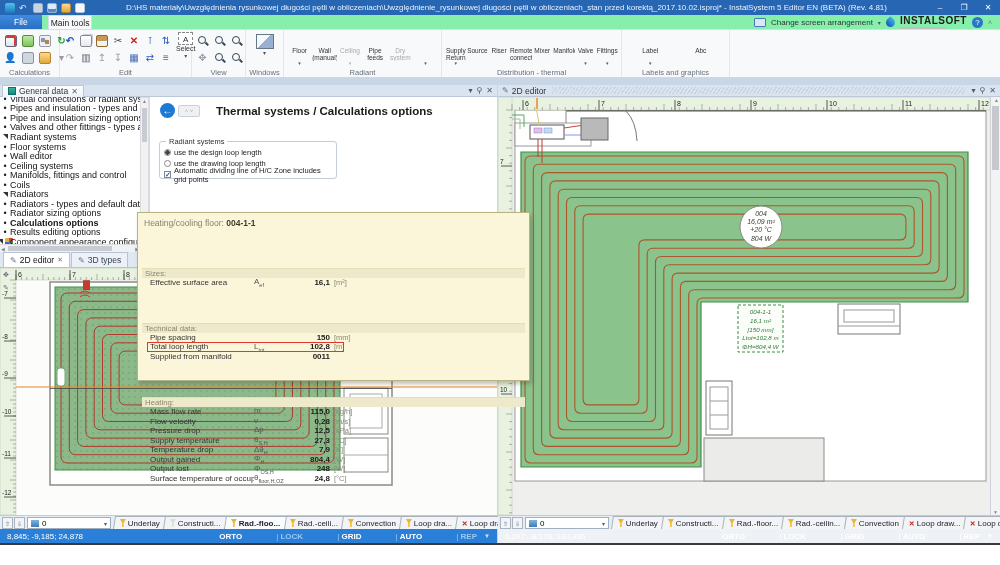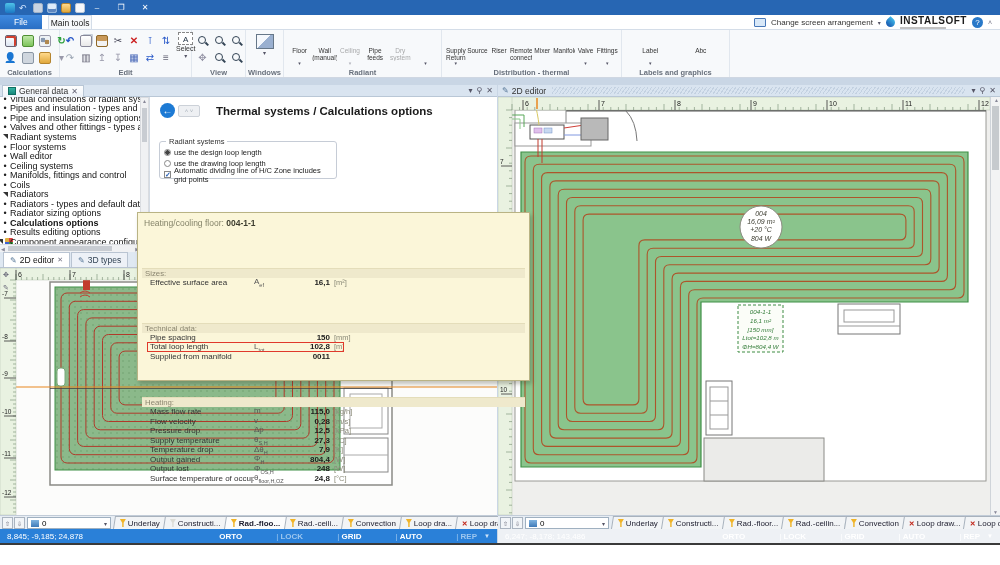--- a/index.html
+++ b/index.html
@@ -13,35 +13,35 @@
 .q-app{background:linear-gradient(#4ec3e8,#1b78c4);}
 .q-undo{background:transparent;color:#cfe3ff;font-size:9px;line-height:10px;}
 .q-win{background:#c9d4e2;border:1px solid #9fb2c8;}
 .q-save{background:#dcebfa;border:1px solid #8fb2d8;box-shadow:inset 0 -3px #5b86c0;}
 .q-open{background:linear-gradient(#ffd98c,#e0a83c);border:1px solid #b5852f;}
 .q-new{background:#f6f8fb;border:1px solid #b9c6d6;}
 .title-text{flex:1;text-align:center;font-size:8px;white-space:nowrap;overflow:hidden;text-overflow:ellipsis;padding:0 8px;color:#eaf2fc;}
 .winbtns{display:flex;height:15px;}
 .winbtn{width:24px;height:15px;display:flex;align-items:center;justify-content:center;font-size:8px;color:#fff;}
 
-.tabrow{position:absolute;left:0;top:15px;width:1000px;height:15px;background:#ffffff;border-bottom:1px solid #d4dde8;display:flex;align-items:stretch;}
+.tabrow{position:absolute;left:0;top:15px;width:1000px;height:15px;background:#86efac;border-bottom:1px solid #d4dde8;display:flex;align-items:stretch;}
 .tab-file{background:linear-gradient(#3f8ae0,#2a6fc4);color:#fff;padding:0 14px;font-size:8.5px;display:flex;align-items:center;}
 .tab-main{background:#f7f9fb;border:1px solid #d4dde8;border-bottom:none;margin-left:6px;padding:0 2px;font-size:8.5px;display:flex;align-items:center;color:#222;}
 .tabrow-right{margin-left:auto;display:flex;align-items:center;gap:5px;padding-right:8px;font-size:8px;color:#333;}
 .mon-ic{width:12px;height:9px;background:#d8e8f8;border:1px solid #4878b8;border-radius:1px;}
 .dn{font-size:6px;color:#556;}
 .droplet{width:9px;height:9px;background:linear-gradient(#40b8e8,#1858b0);border-radius:0 50% 50% 50%;transform:rotate(45deg);}
 .brand{font-weight:bold;font-size:10px;letter-spacing:.5px;color:#1c1c1c;}
 .brand-tag{width:46px;height:2px;background:#c2c2c2;margin-top:1px;}
 .help-ic{width:11px;height:11px;border-radius:50%;background:#2878c8;color:#fff;font-size:8px;display:flex;align-items:center;justify-content:center;}
 .chev{color:#778;font-size:7px;}
 
 .ribbon{position:absolute;left:0;top:30px;width:1000px;height:48px;background:#f7f9fb;border-bottom:1px solid #cfd7e2;display:flex;}
 .rgroup{position:relative;border-right:1px solid #e1e7ee;padding:2px 3px 11px 3px;flex:none;}
-.rg-label{position:absolute;bottom:0;left:0;right:0;text-align:center;font-size:7.5px;color:#68707c;white-space:nowrap;overflow:hidden;font-weight:bold;}
+.rg-label{position:absolute;bottom:0;left:0;right:0;text-align:center;font-size:7.5px;color:#68707c;white-space:nowrap;overflow:hidden;}
 .igrid{display:grid;grid-auto-rows:17px;gap:0 2px;align-items:center;justify-items:center;}
 .c4{grid-template-columns:repeat(4,15px);}
 .c7{grid-template-columns:repeat(7,14px);}
 .c3{grid-template-columns:repeat(3,15px);}
 .ic{width:12px;height:12px;border-radius:2px;display:inline-block;font-size:10px;line-height:12px;text-align:center;}
 .i-calc{background:linear-gradient(#fff,#dde6f2);border:1px solid #667;box-shadow:inset -2px 2px #d04030;}
 .i-calcg{background:linear-gradient(#bfe8a8,#7ec45c);border:1px solid #4f8f34;}
 .i-people{background:radial-gradient(circle at 30% 40%,#8898b0 25%,transparent 28%),radial-gradient(circle at 70% 60%,#b0884f 25%,transparent 28%),#eef2f6;border:1px solid #99a;}
 .i-recalc{color:#2fa03c;font-weight:bold;}
 .i-user{color:#3a68b8;}
@@ -162,20 +162,21 @@
 
   <div class="titlebar">
     <div class="qat">
       <span class="qi q-app"></span>
       <span class="qi q-undo">↶</span>
       <span class="qi q-win"></span>
       <span class="qi q-save"></span>
       <span class="qi q-open"></span>
       <span class="qi q-new"></span>
     </div>
+    <div class="title-text">D:\HS materiały\Uwzględnienia rysunkowej długości pętli w obliczeniach\Uwzględnienie_rysunkowej długości pętli w obliczeniach_stan przed korektą_2017.10.02.isproj* - InstalSystem 5 Editor EN (BETA) (Rev. 4.81)</div>
     <div class="winbtns">
       <span class="winbtn">–</span>
       <span class="winbtn">❐</span>
       <span class="winbtn">✕</span>
     </div>
   </div>
 
   <div class="tabrow">
     <div class="tab-file">File</div>
     <div class="tab-main">Main tools</div>

